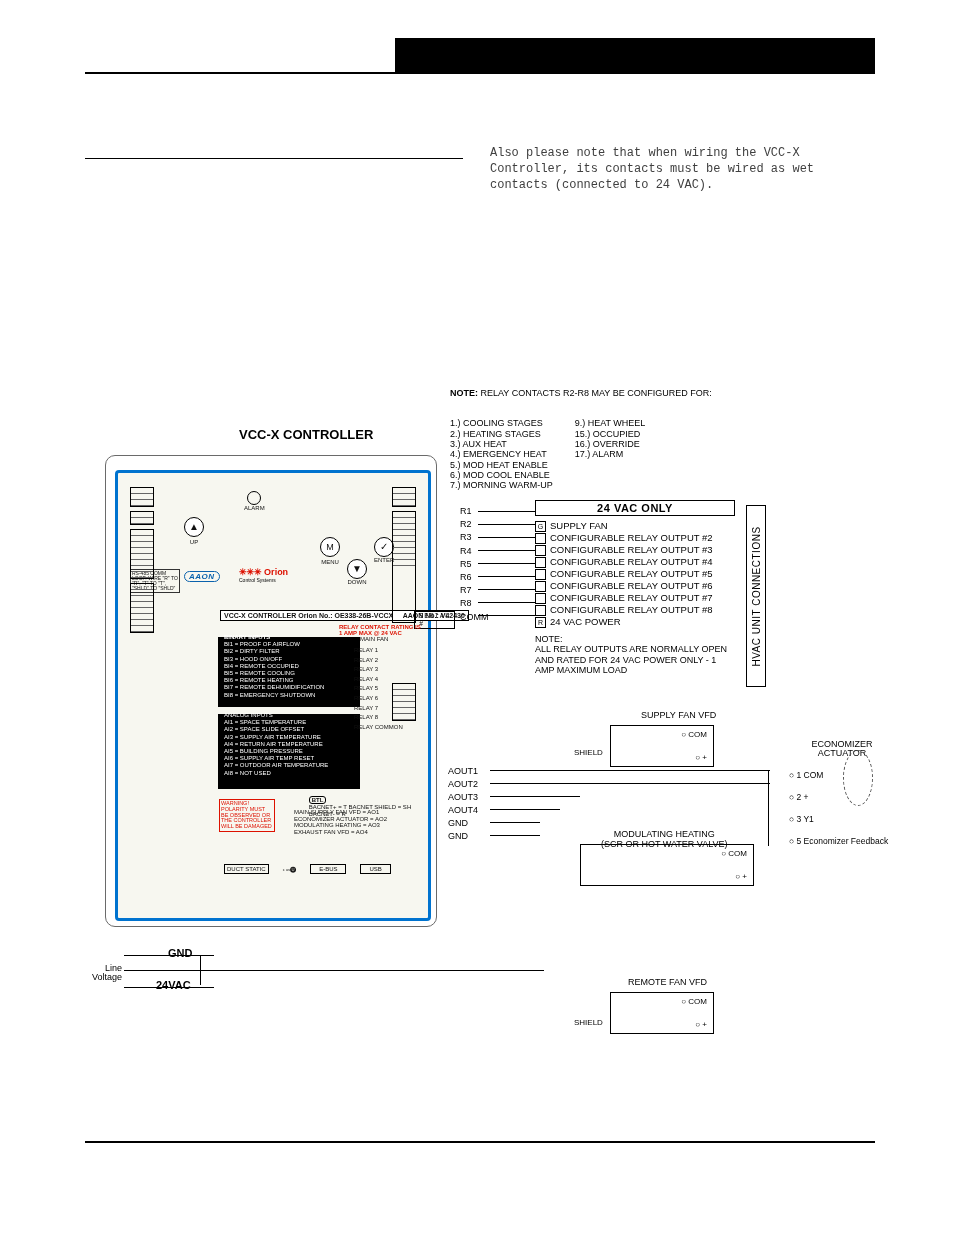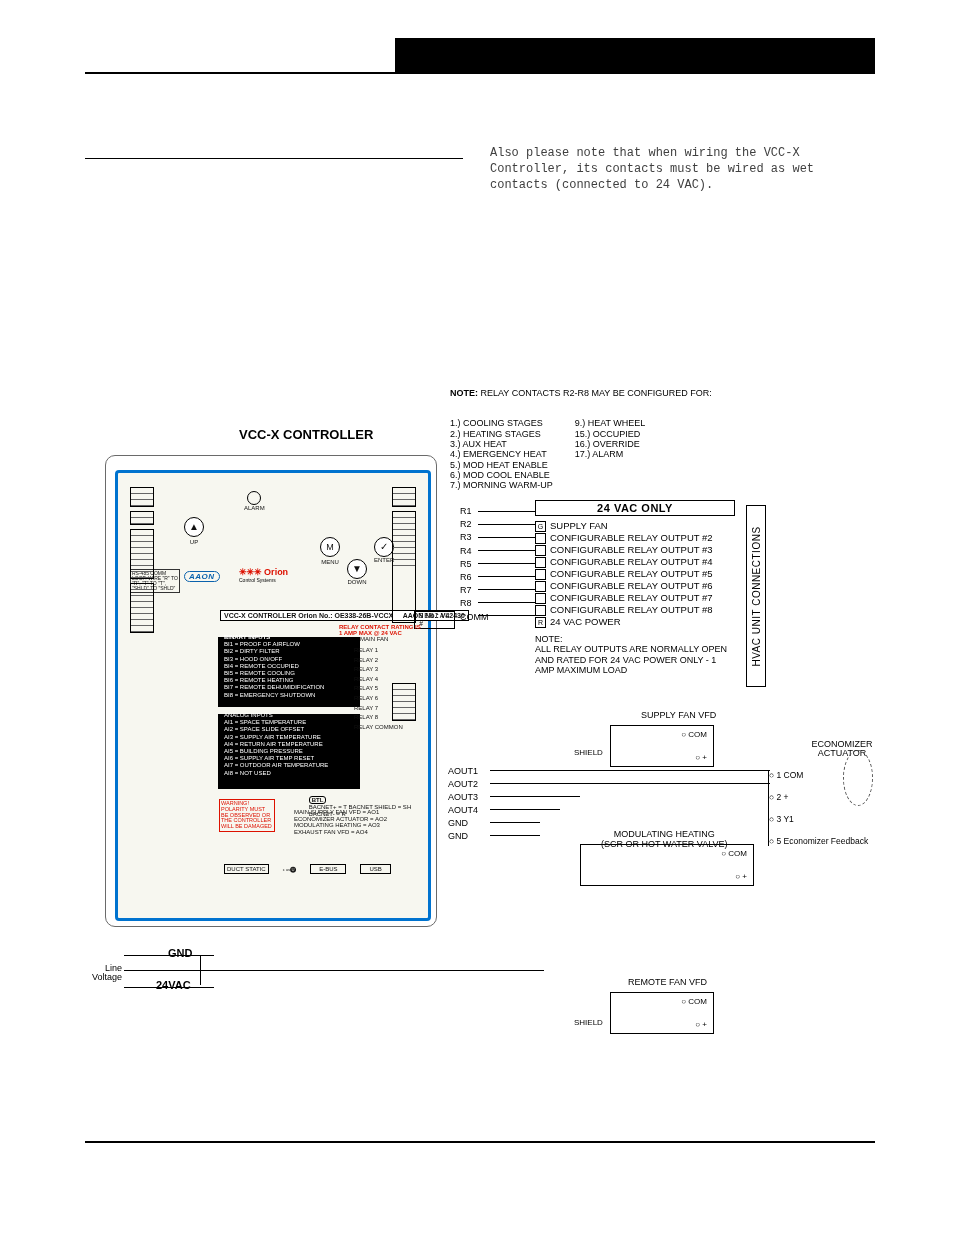--- a/index.html
+++ b/index.html
@@ -273,21 +273,21 @@
   .tb-exh { top: 622px; left: 530px; width: 90px; padding:4px 6px;}
   .tb-exh-t { top: 607px; left: 548px; border:none; padding:0; background:transparent;}
   .econ-box {
     position: absolute;
     top: 400px;
     left: 688px;
     width: 110px;
     font-family: Arial, sans-serif;
     font-size: 8.5px;
     border-left: 1px solid #000;
-    padding-left: 0;
+    padding-left: 20px;
   }
   .econ-title {
     position:absolute;
     top:-30px;
     left: 28px;
     width: 90px;
     text-align:center;
     font-size:9px;
     line-height:1.05;
   }

